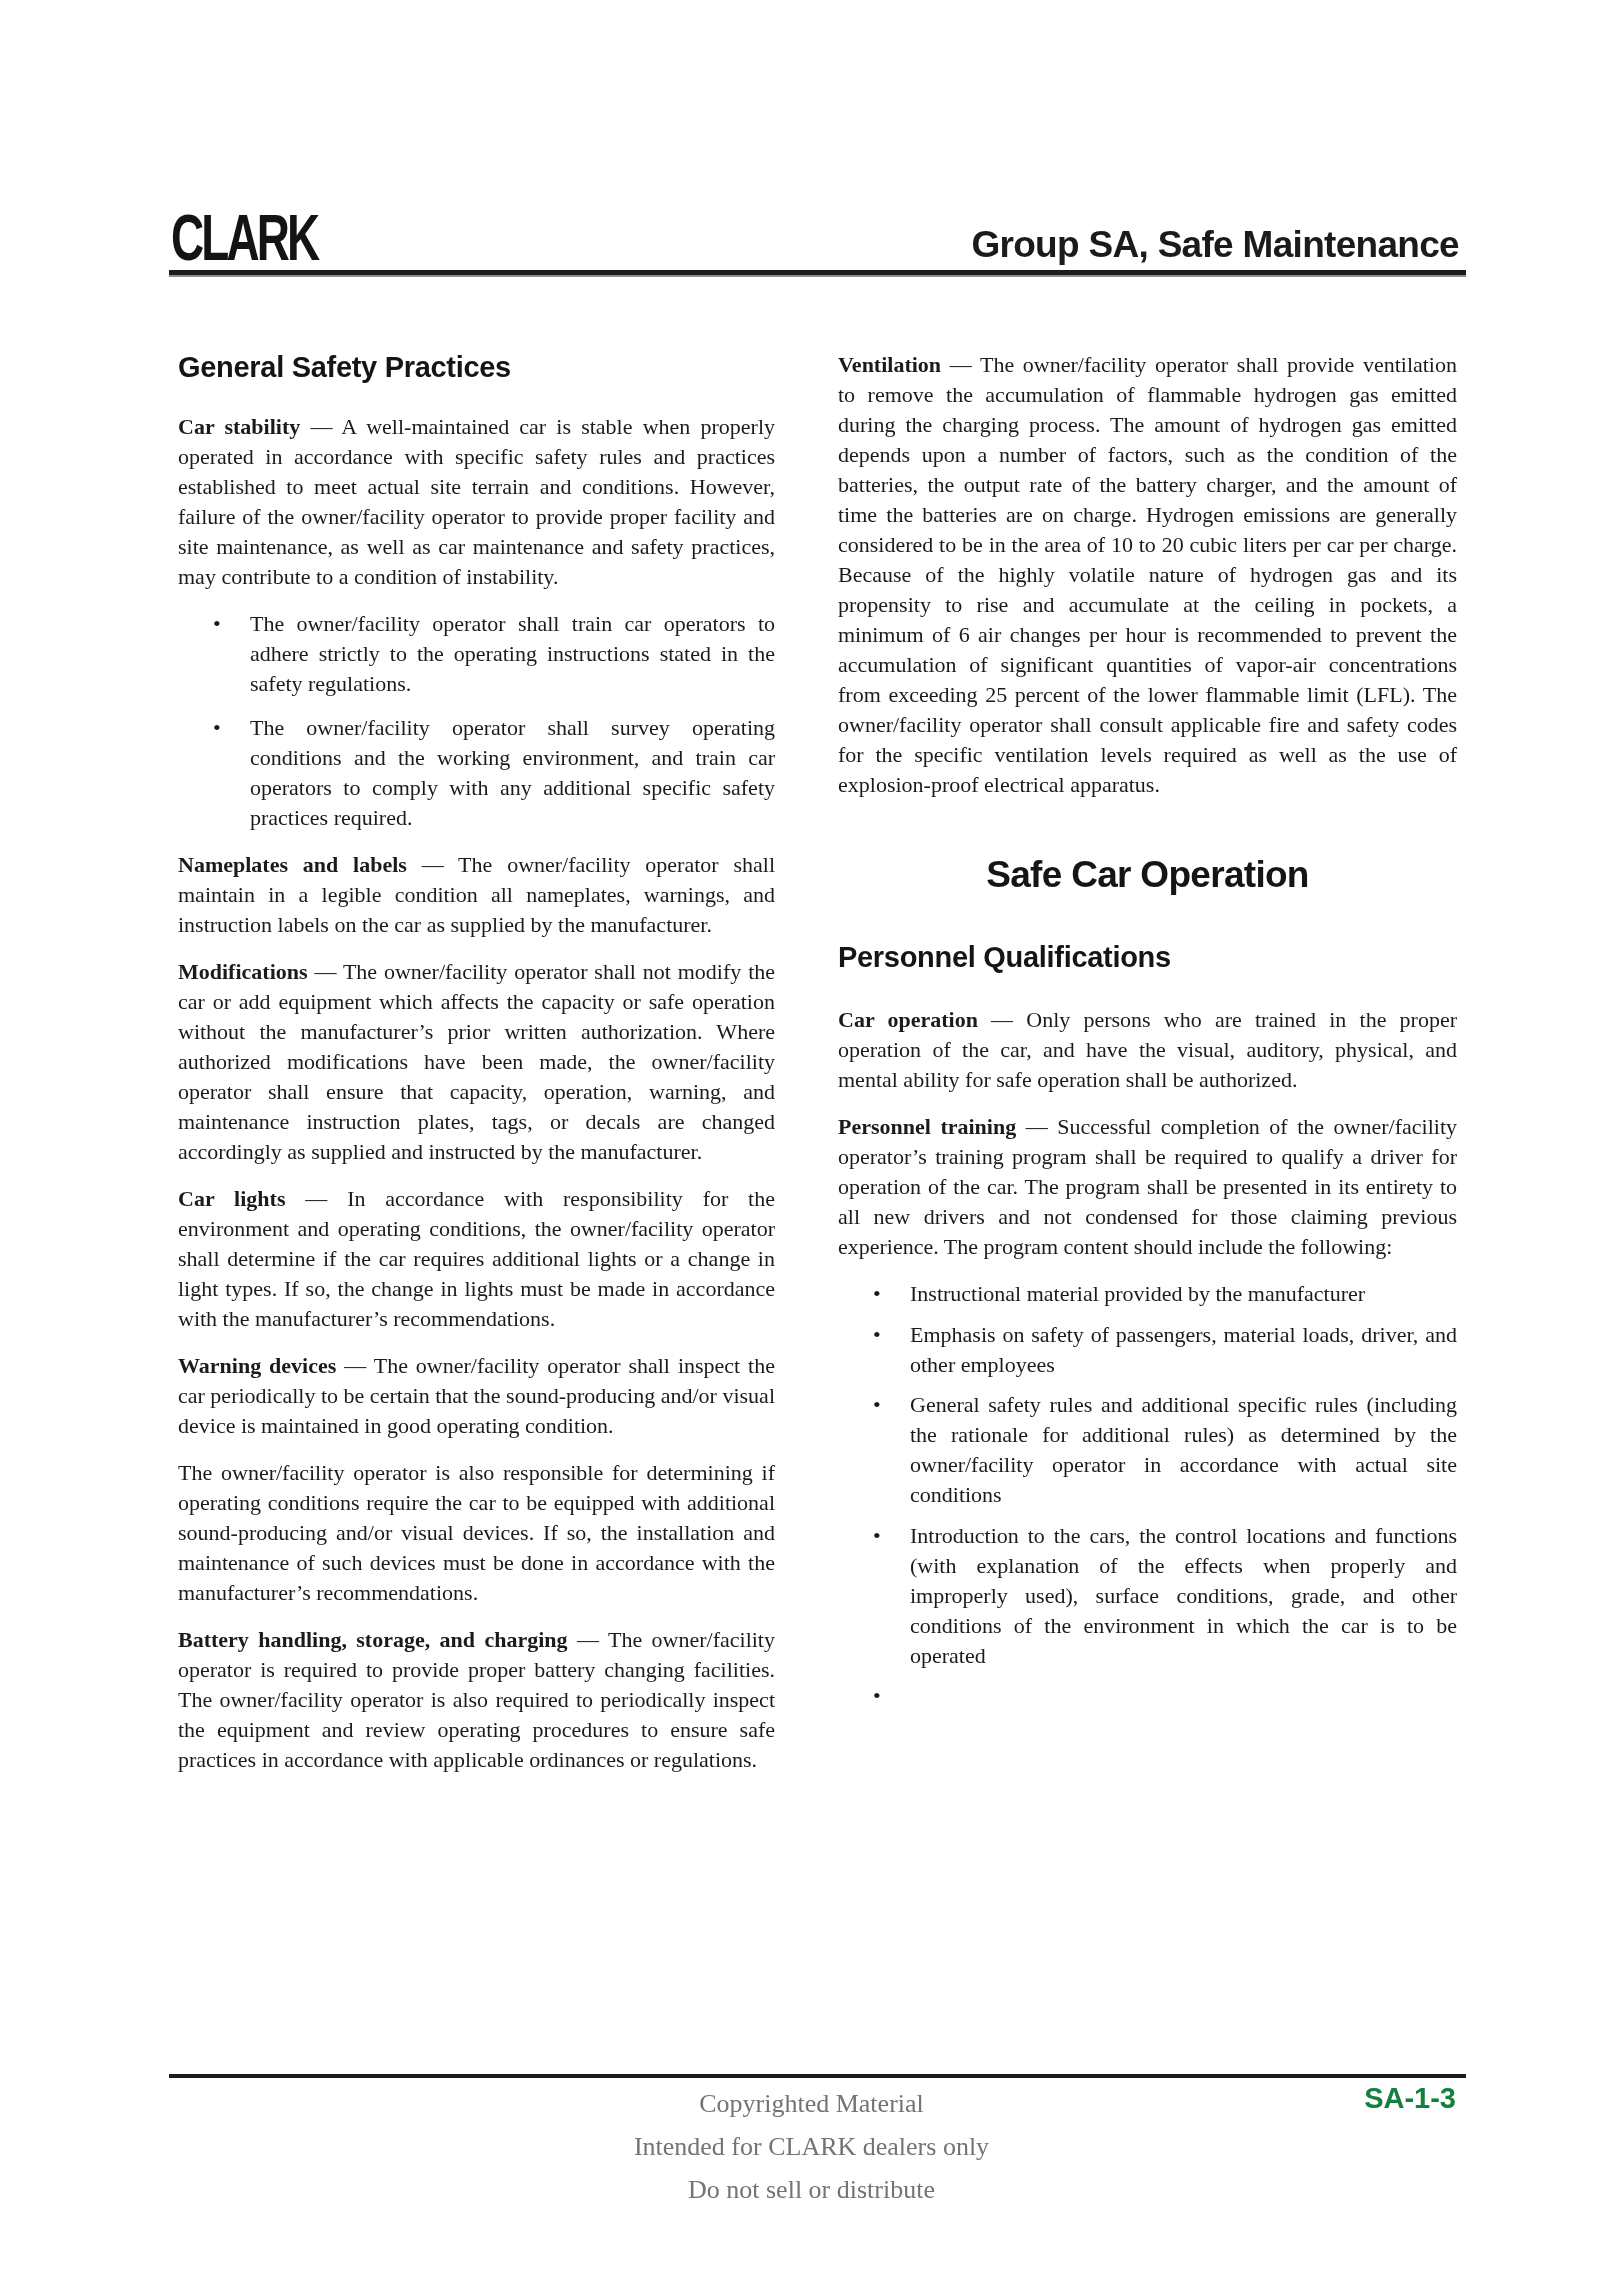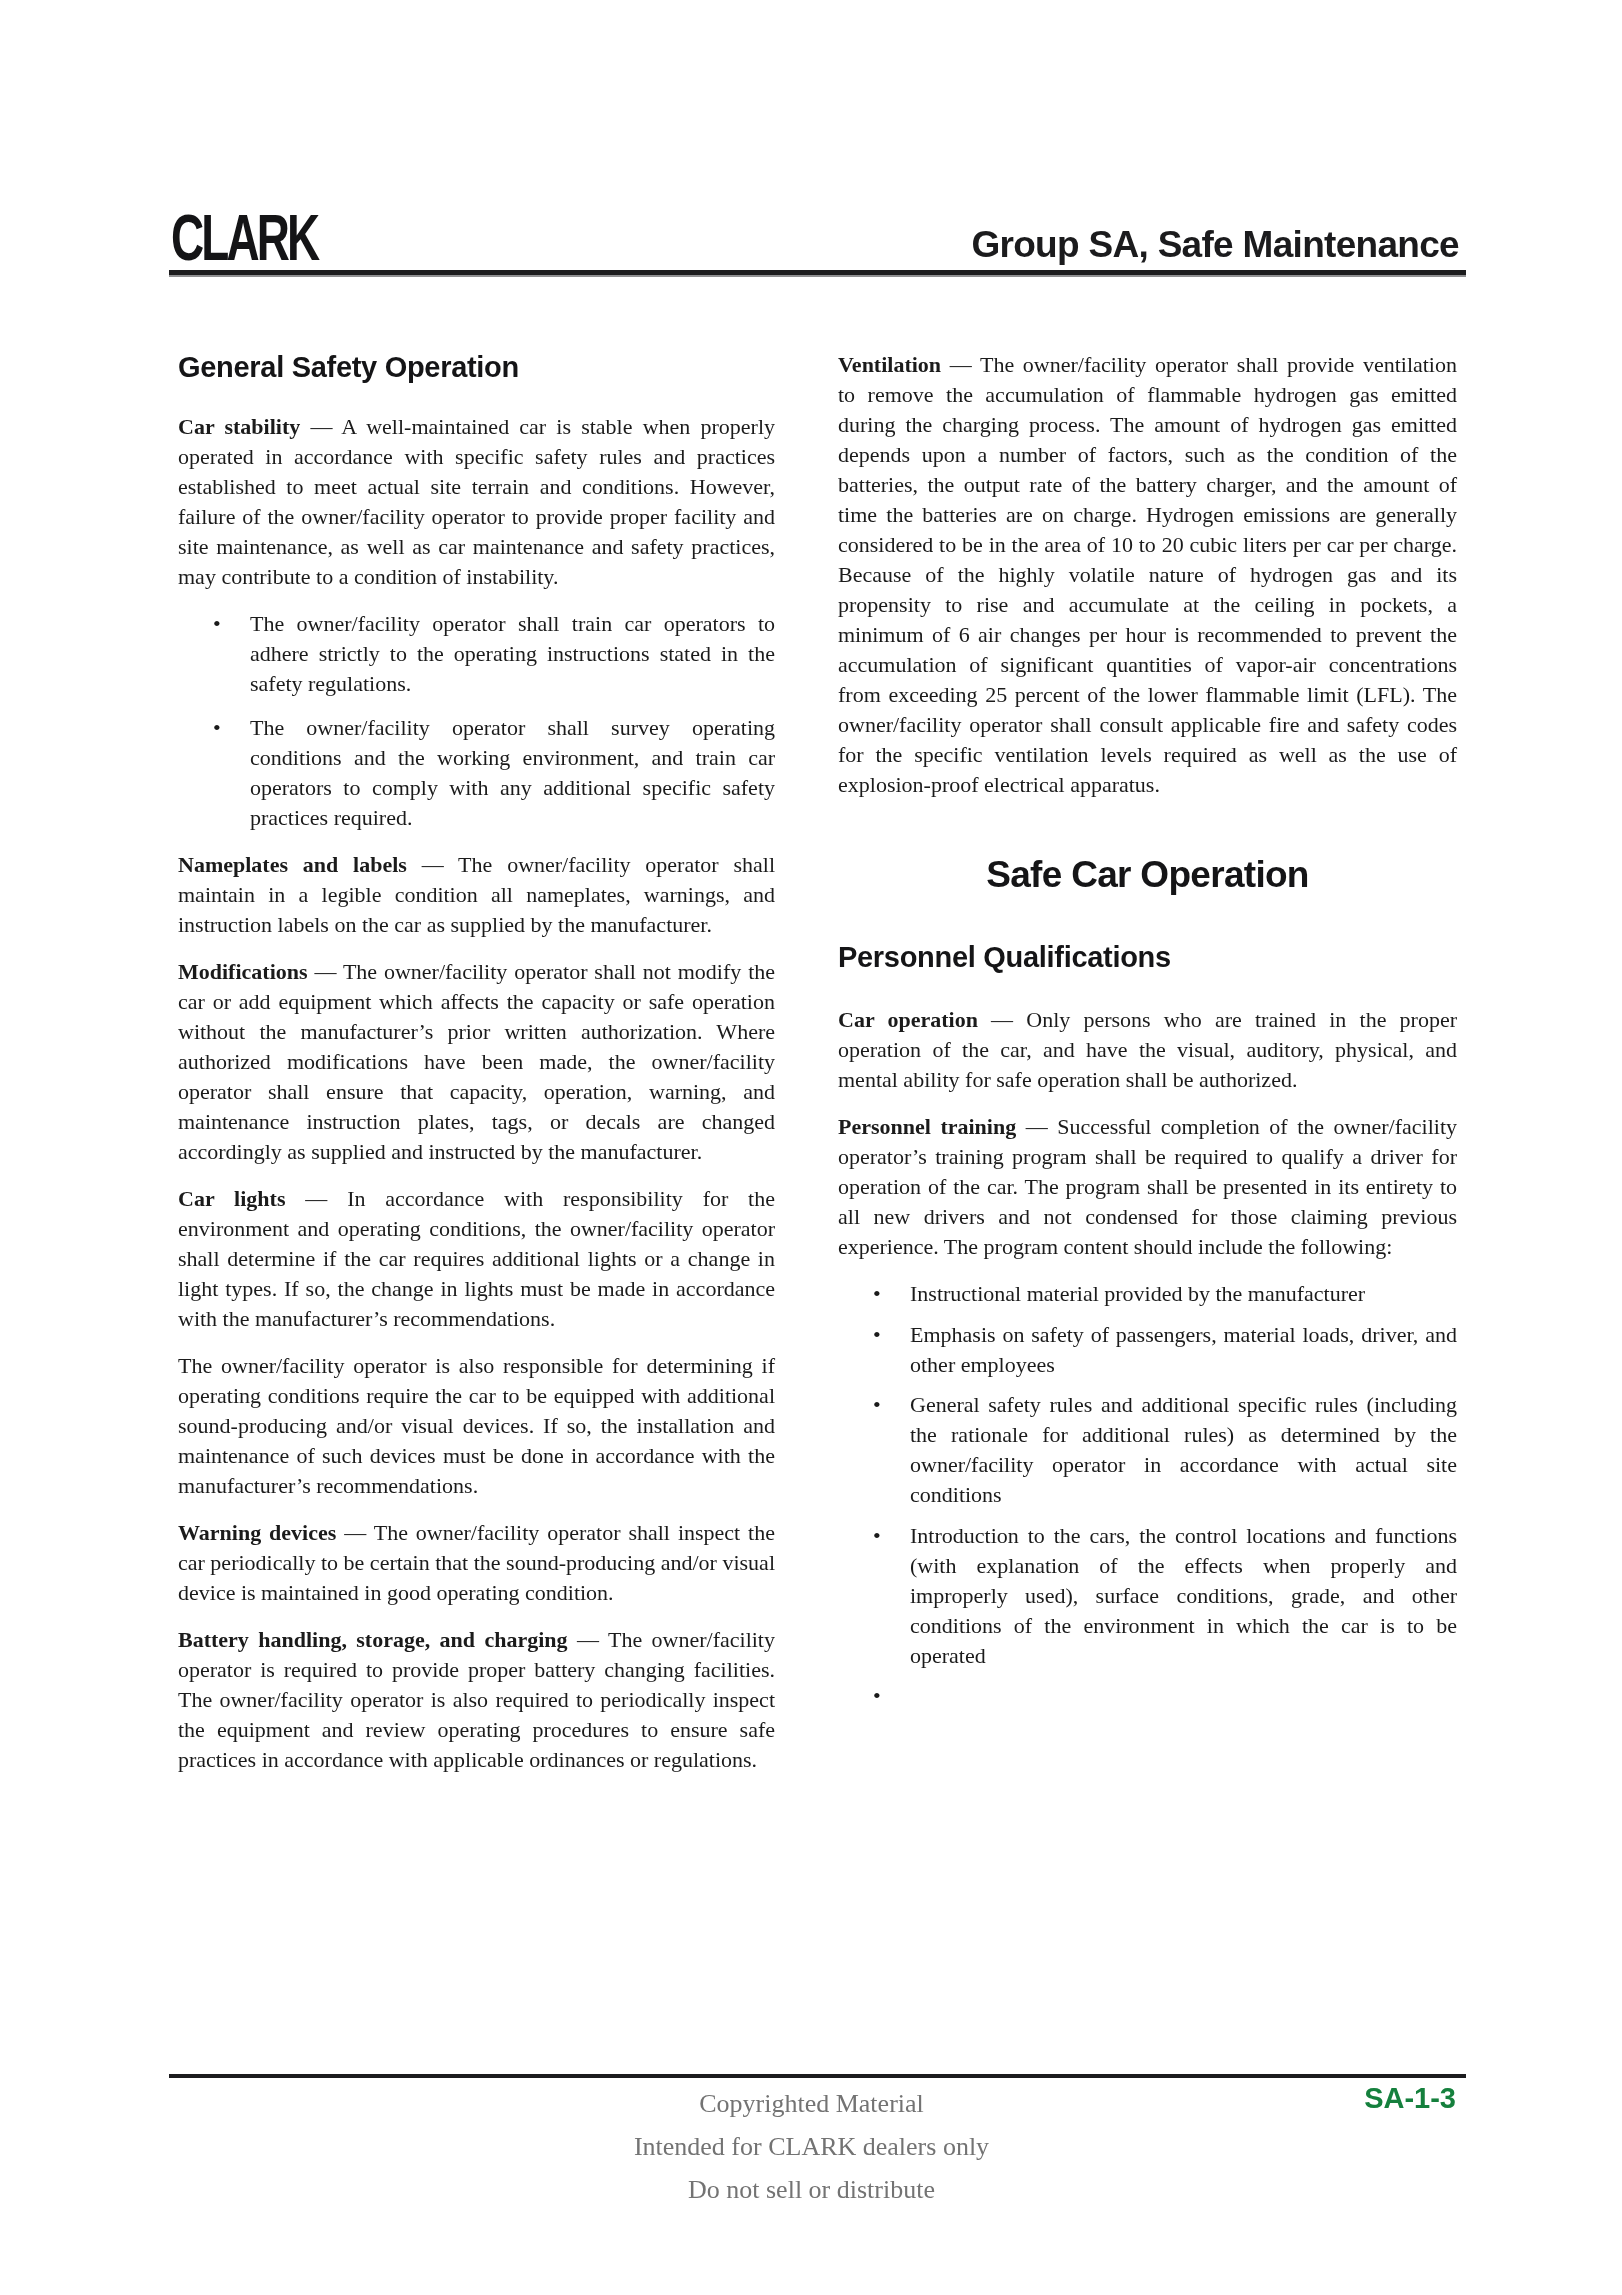--- a/index.html
+++ b/index.html
@@ -102,38 +102,38 @@
   <div class="logo-wrap">
     <span class="logo-text">CLARK</span>
   </div>
   <div class="header-title">Group SA, Safe Maintenance</div>
   <div class="header-rule">
     <div class="rule-dark"></div>
     <div class="rule-gray"></div>
   </div>
 
   <section class="col col-left">
-    <h2>General Safety Operation</h2>
+    <h2>General Safety Practices</h2>
 
     <p><b>Car stability</b><span> — </span><span>A well-maintained car is stable when properly operated in accordance with specific safety rules and practices established to meet actual site terrain and conditions. However, failure of the owner/facility operator to provide proper facility and site maintenance, as well as car maintenance and safety practices, may contribute to a condition of instability.</span></p>
 
     <ul class="bullets">
       <li><span class="dot">•</span><span>The owner/facility operator shall train car operators to adhere strictly to the operating instructions stated in the safety regulations.</span></li>
       <li><span class="dot">•</span><span>The owner/facility operator shall survey operating conditions and the working environment, and train car operators to comply with any additional specific safety practices required.</span></li>
     </ul>
 
     <p><b>Nameplates and labels</b><span> — </span><span>The owner/facility operator shall maintain in a legible condition all nameplates, warnings, and instruction labels on the car as supplied by the manufacturer.</span></p>
 
     <p><b>Modifications</b><span> — </span><span>The owner/facility operator shall not modify the car or add equipment which affects the capacity or safe operation without the manufacturer’s prior written authorization. Where authorized modifications have been made, the owner/facility operator shall ensure that capacity, operation, warning, and maintenance instruction plates, tags, or decals are changed accordingly as supplied and instructed by the manufacturer.</span></p>
 
     <p><b>Car lights</b><span> — </span><span>In accordance with responsibility for the environment and operating conditions, the owner/facility operator shall determine if the car requires additional lights or a change in light types. If so, the change in lights must be made in accordance with the manufacturer’s recommendations.</span></p>
 
+    <p><b>Warning devices</b><span> — </span><span>The owner/facility operator shall inspect the car periodically to be certain that the sound-producing and/or visual device is maintained in good operating condition.</span></p>
+
     <p><span>The owner/facility operator is also responsible for determining if operating conditions require the car to be equipped with additional sound-producing and/or visual devices. If so, the installation and maintenance of such devices must be done in accordance with the manufacturer’s recommendations.</span></p>
-
-    <p><b>Warning devices</b><span> — </span><span>The owner/facility operator shall inspect the car periodically to be certain that the sound-producing and/or visual device is maintained in good operating condition.</span></p>
 
     <p><b>Battery handling, storage, and charging</b><span> — </span><span>The owner/facility operator is required to provide proper battery changing facilities. The owner/facility operator is also required to periodically inspect the equipment and review operating procedures to ensure safe practices in accordance with applicable ordinances or regulations.</span></p>
   </section>
 
   <section class="col col-right">
     <p><b>Ventilation</b><span> — </span><span>The owner/facility operator shall provide ventilation to remove the accumulation of flammable hydrogen gas emitted during the charging process. The amount of hydrogen gas emitted depends upon a number of factors, such as the condition of the batteries, the output rate of the battery charger, and the amount of time the batteries are on charge. Hydrogen emissions are generally considered to be in the area of 10 to 20 cubic liters per car per charge. Because of the highly volatile nature of hydrogen gas and its propensity to rise and accumulate at the ceiling in pockets, a minimum of 6 air changes per hour is recommended to prevent the accumulation of significant quantities of vapor-air concentrations from exceeding 25 percent of the lower flammable limit (LFL). The owner/facility operator shall consult applicable fire and safety codes for the specific ventilation levels required as well as the use of explosion-proof electrical apparatus.</span></p>
 
     <h1 class="section-heading">Safe Car Operation</h1>
 
     <h2 class="subheading">Personnel Qualifications</h2>

